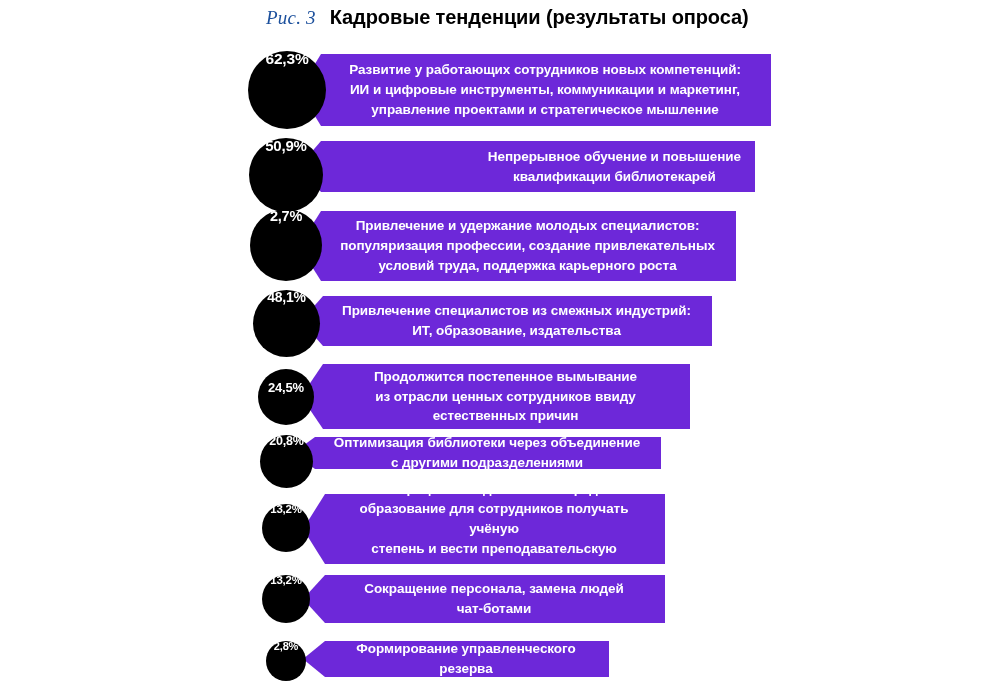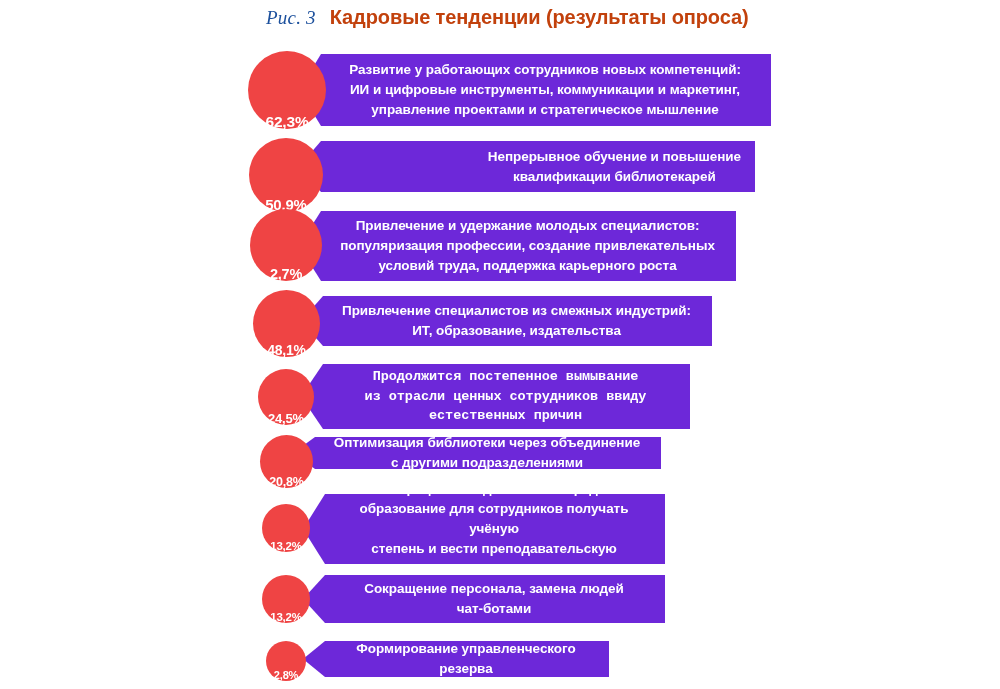--- a/index.html
+++ b/index.html
@@ -31,21 +31,21 @@
     font-style: italic;
     font-size: 19px;
     color: #1b4f9c;
     margin-right: 14px;
     letter-spacing: 0.2px;
   }
   .title-main {
     font-family: "Liberation Sans", "DejaVu Sans", sans-serif;
     font-weight: bold;
     font-size: 20px;
-    color: #c2410c;
+    color: #000000;
     letter-spacing: -0.1px;
   }
 
   
   .chart {
     position: absolute;
     left: 0;
     top: 0;
     width: 1000px;
     height: 689px;
@@ -81,23 +81,23 @@
     text-align: center;
     padding: 0 14px 0 34px;
     white-space: pre-line;
     letter-spacing: -0.05px;
   }
 
   
   .bubble {
     position: absolute;
     border-radius: 50%;
-    background: #ef4444;
+    background: #000000;
     display: flex;
-    align-items: flex-end;
+    align-items: flex-start;
     justify-content: center;
     z-index: 3;
   }
   .bubble-value {
     color: #ffffff;
     font-weight: bold;
     text-align: center;
     line-height: 1;
     letter-spacing: -0.2px;
   }
@@ -148,21 +148,21 @@
     <div class="bar" style="left:301px; top:296px; width:411px; height:50px;">
       <span class="bar-label">Привлечение специалистов из смежных индустрий:
 ИТ, образование, издательства</span>
     </div>
     <div class="bubble" style="left:253px; top:290px; width:67px; height:67px;">
       <span class="bubble-value" style="font-size:14px;">48,1%</span>
     </div>
   </div>
 
   <div class="row">
-    <div class="bar" style="left:301px; top:364px; width:389px; height:65px;font-family:Liberation Mono, monospace;">
+    <div class="bar" style="left:301px; top:364px; width:389px; height:65px;">
       <span class="bar-label">Продолжится постепенное вымывание
 из отрасли ценных сотрудников ввиду
 естественных причин</span>
     </div>
     <div class="bubble" style="left:258px; top:369px; width:56px; height:56px;">
       <span class="bubble-value" style="font-size:13px;margin-top:12px;">24,5%</span>
     </div>
   </div>
 
   <div class="row">

